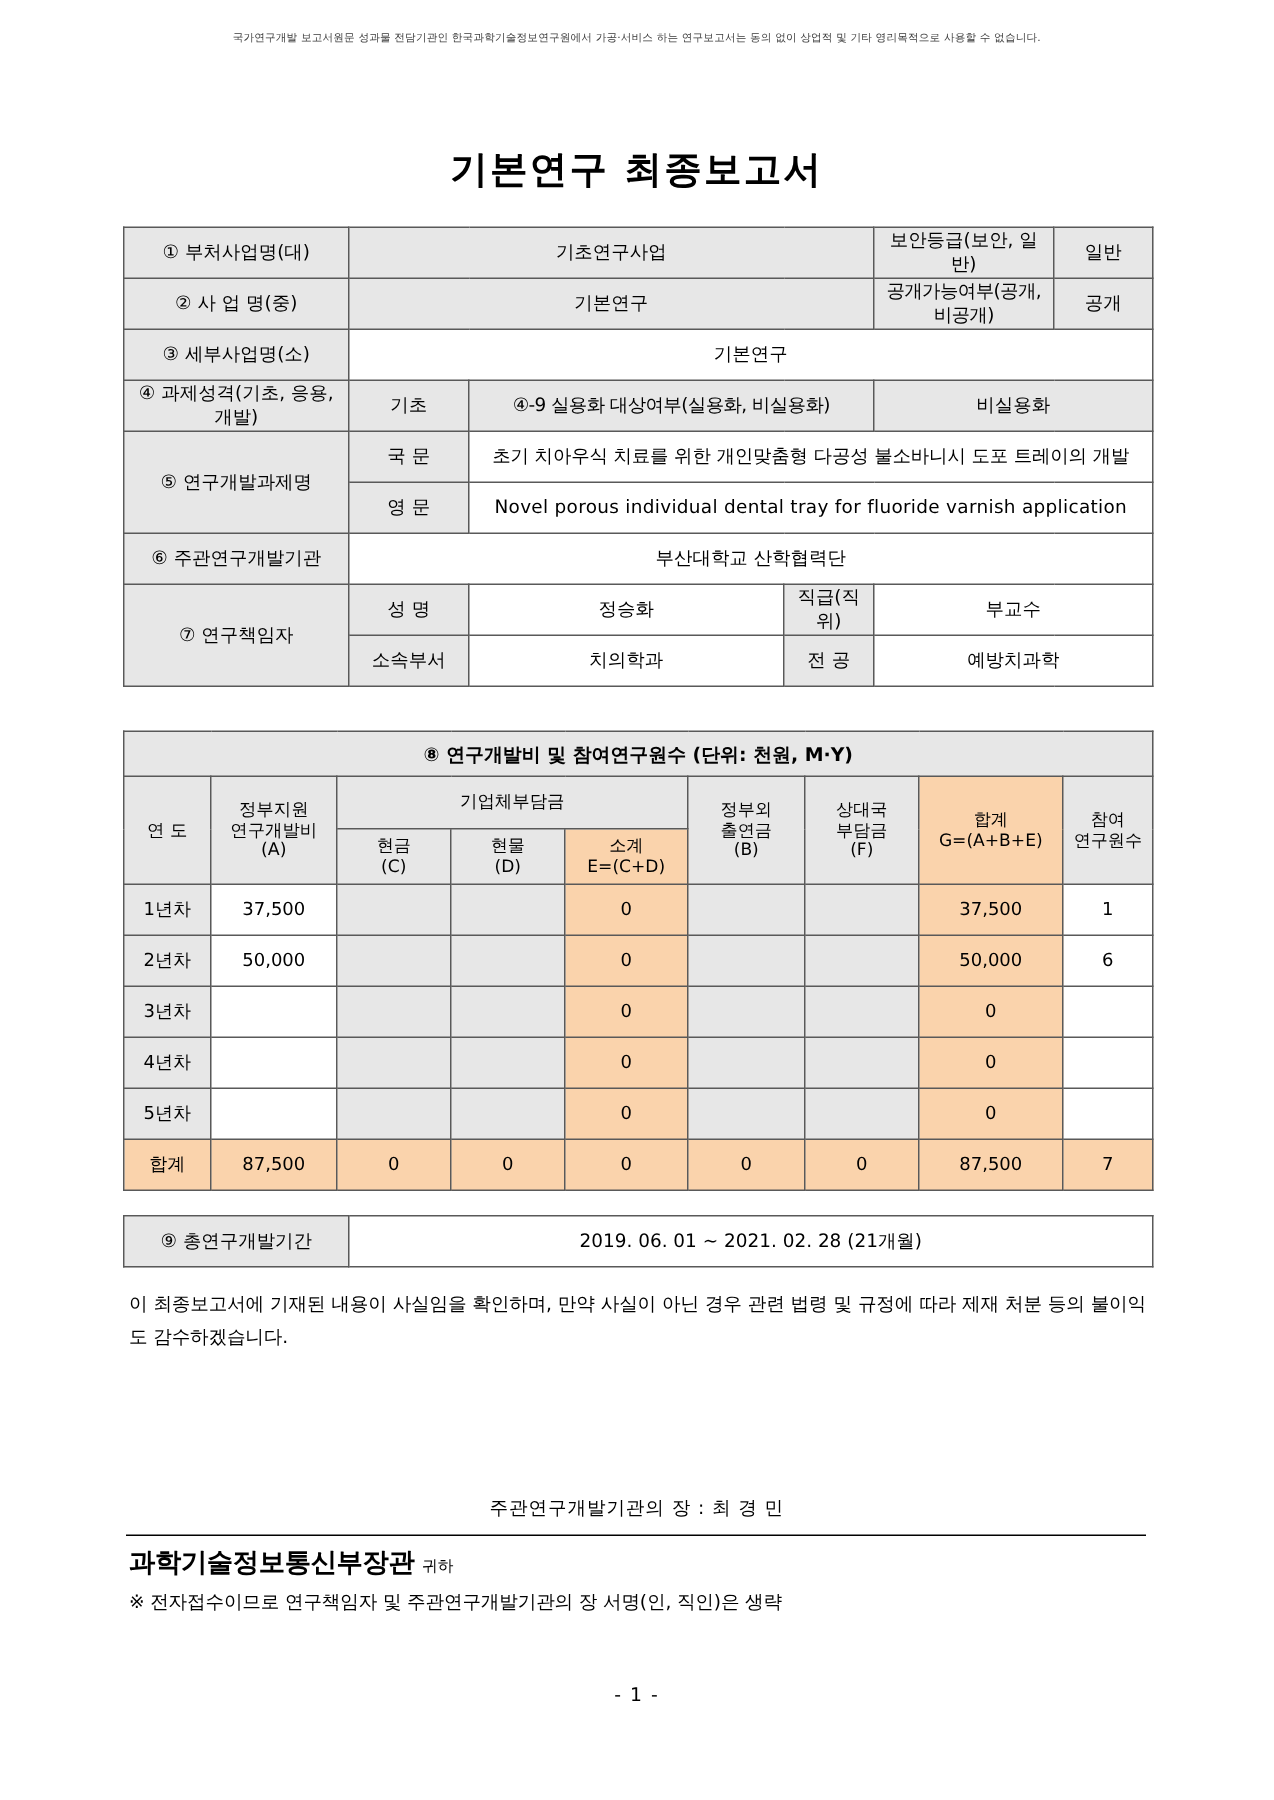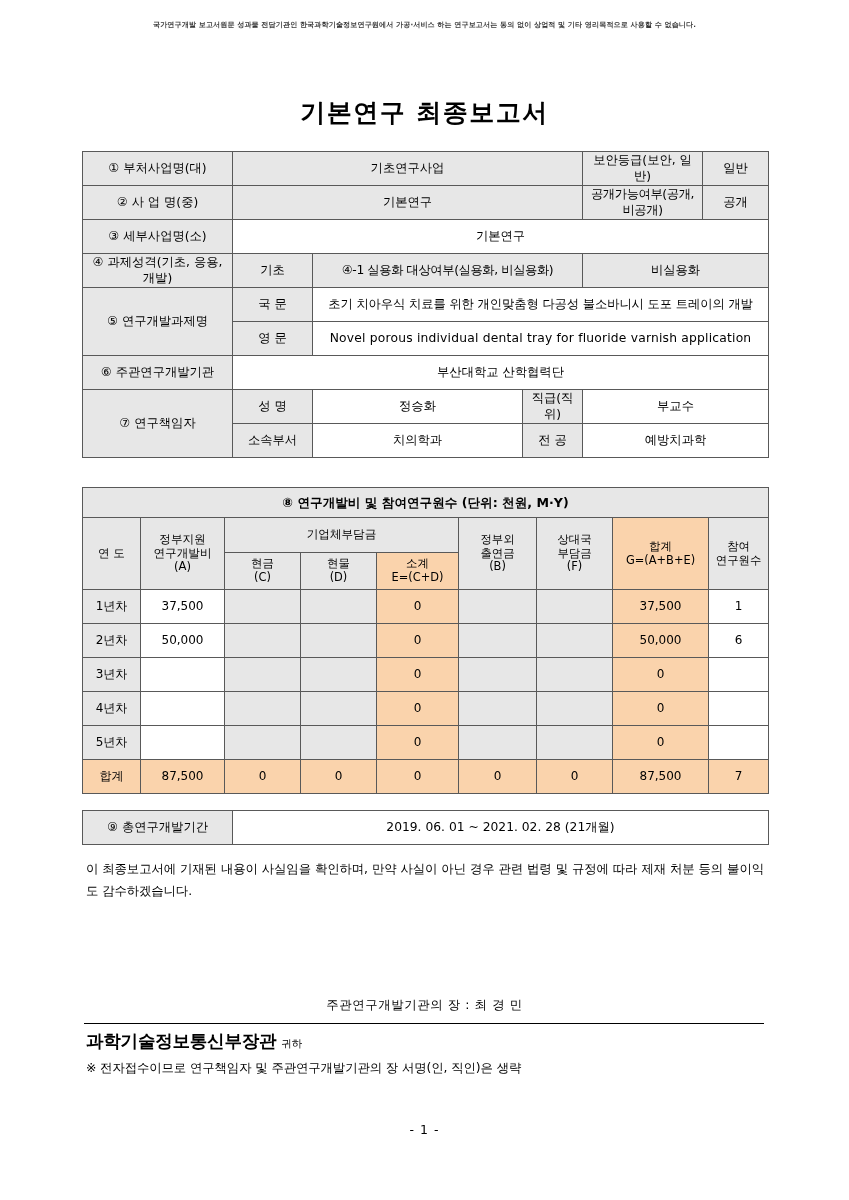--- a/index.html
+++ b/index.html
@@ -8,21 +8,20 @@
     font-family:"DejaVu Sans","Liberation Sans",sans-serif;
     color:#000;position:relative;overflow:hidden;
   }
   .page{position:relative;width:849px;height:1200px;box-sizing:border-box;}
 
   
   .notice{
     position:absolute;top:20px;left:0;right:0;
     text-align:center;font-size:7.1px;color:#3a3a3a;letter-spacing:0.1px;
     white-space:nowrap;
-    font-weight:bold;
   }
 
   
   .doc-title{
     position:absolute;top:96px;left:0;right:0;text-align:center;
     font-size:25px;font-weight:bold;letter-spacing:1.5px;
   }
 
   
   .tbl{
@@ -139,21 +138,21 @@
       </tr>
 
       <tr>
         <td class="gray lbl">③ 세부사업명(소)</td>
         <td class="white c" colspan="5">기본연구</td>
       </tr>
 
       <tr>
         <td class="gray lbl">④ 과제성격(기초, 응용, 개발)</td>
         <td class="gray c">기초</td>
-        <td class="gray c sm tight" colspan="2">④-1 실용화 대상여부(실용화, 비실용화)</td>
+        <td class="gray c sm tight" colspan="2">④-9 실용화 대상여부(실용화, 비실용화)</td>
         <td class="gray c" colspan="2">비실용화</td>
       </tr>
 
       <tr class="row-tall">
         <td class="gray lbl" rowspan="2">⑤ 연구개발과제명</td>
         <td class="gray c">국  문</td>
         <td class="white cellpad-l ko-title" colspan="4">초기 치아우식 치료를 위한 개인맞춤형 다공성 불소바니시 도포 트레이의 개발</td>
       </tr>
 
       <tr class="row-tall">

